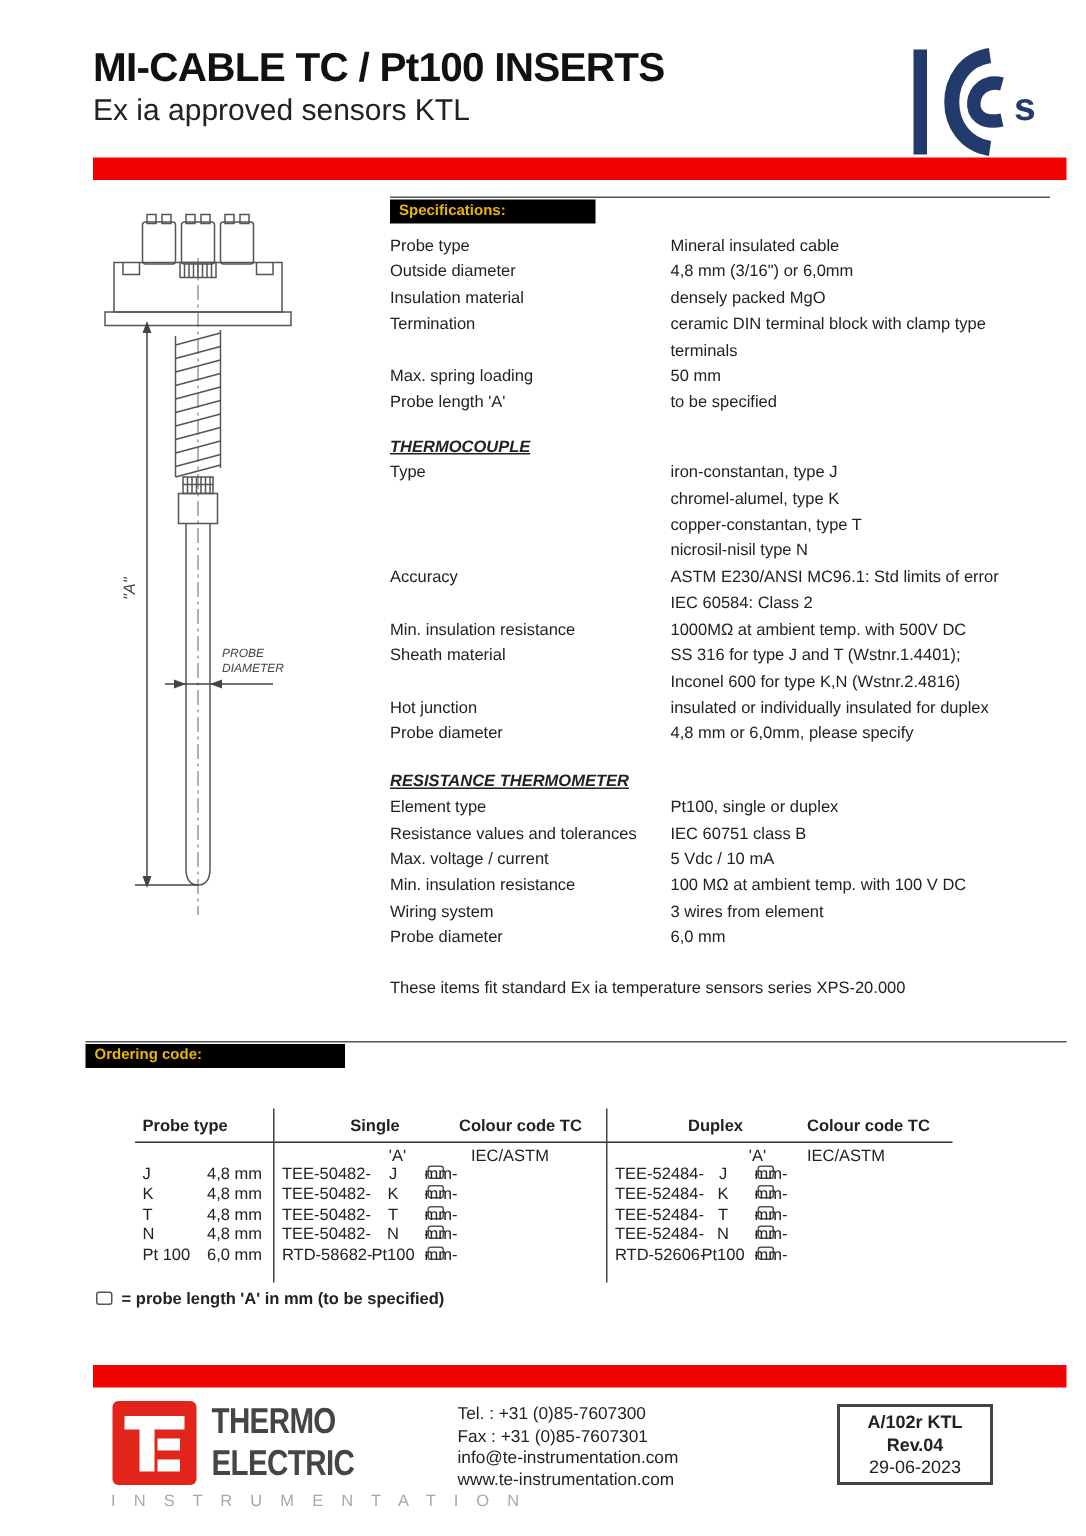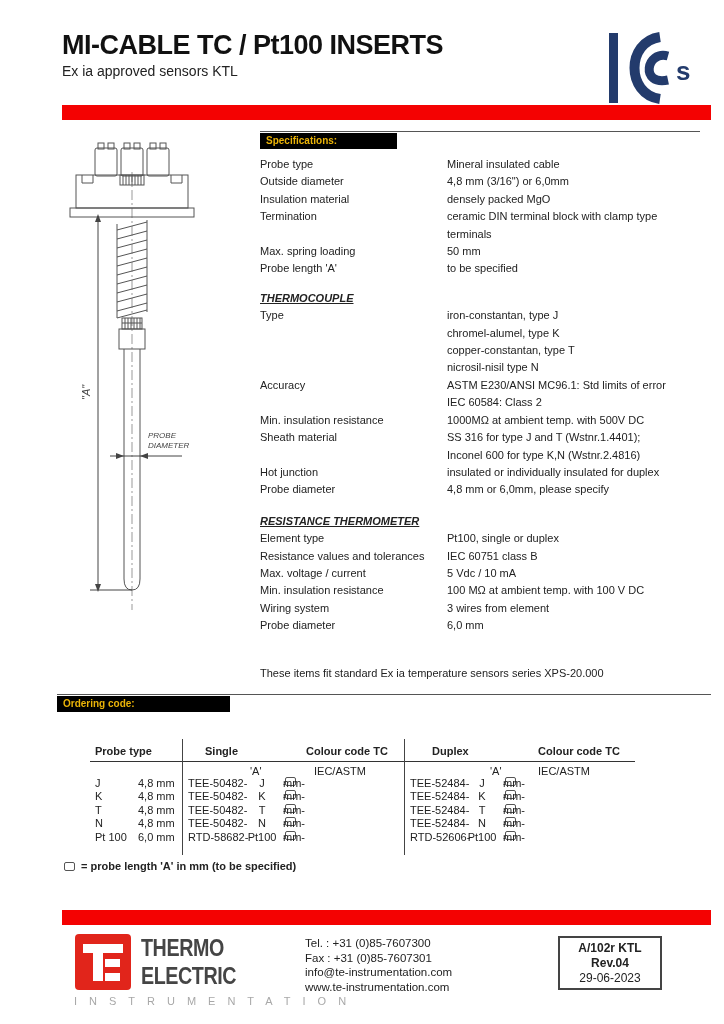--- a/index.html
+++ b/index.html
@@ -2,40 +2,40 @@
 <html><head>
 <meta charset="utf-8">
 <style>
   html,body{margin:0;padding:0;background:#e8e8e8;}
   .page{position:relative;width:724px;height:1024px;background:#ffffff;overflow:hidden;
         font-family:"Liberation Sans","DejaVu Sans",sans-serif;font-size:11px;color:#222;}
   .abs{position:absolute;}
 
   
   .title{left:62px;top:30px;font-size:27px;font-weight:bold;letter-spacing:-0.5px;color:#111;}
-  .subtitle{left:62px;top:63px;font-size:14px;color:#222;}
+  .subtitle{left:62px;top:63px;font-size:20px;color:#222;}
   .redbar{background:#f40202;height:15px;left:62px;width:649px;}
   .bar-top{top:105px;}
   .bar-bottom{top:910px;}
 
   
   .rule{height:1px;background:#555;}
   .secbar{background:#000;color:#eab308;font-weight:bold;font-size:10px;
           padding:2px 6px 3px 6px;box-sizing:border-box;}
 
   
   .specs{left:260px;top:156px;width:450px;line-height:17.4px;}
   .srow{display:flex;}
   .slabel{width:187px;flex-shrink:0;}
   .svals{flex:1;}
   .sheading{font-weight:bold;text-decoration:underline;font-style:italic;}
   .gap12{height:12px;} .gap14{height:14px;} .gap16{height:16px;}
-  .fitnote{margin-top:14px;}
+  .fitnote{margin-top:0;}
   .ohead{font-weight:bold;}
-  .center{text-align:left;}
+  .center{text-align:center;}
   .vline{width:1px;background:#444;}
   .hline{height:1px;background:#333;}
   .orow{position:absolute;left:95px;width:600px;height:13px;}
   .orow span{position:absolute;white-space:nowrap;}
   .oc-type{left:0;}
   .oc-dia{left:43px;}
   .oc-scode{left:93px;}
   .oc-stype{left:152px;width:30px;text-align:center;}
   .oc-ssuf{left:188px;}
   .oc-dcode{left:315px;}

